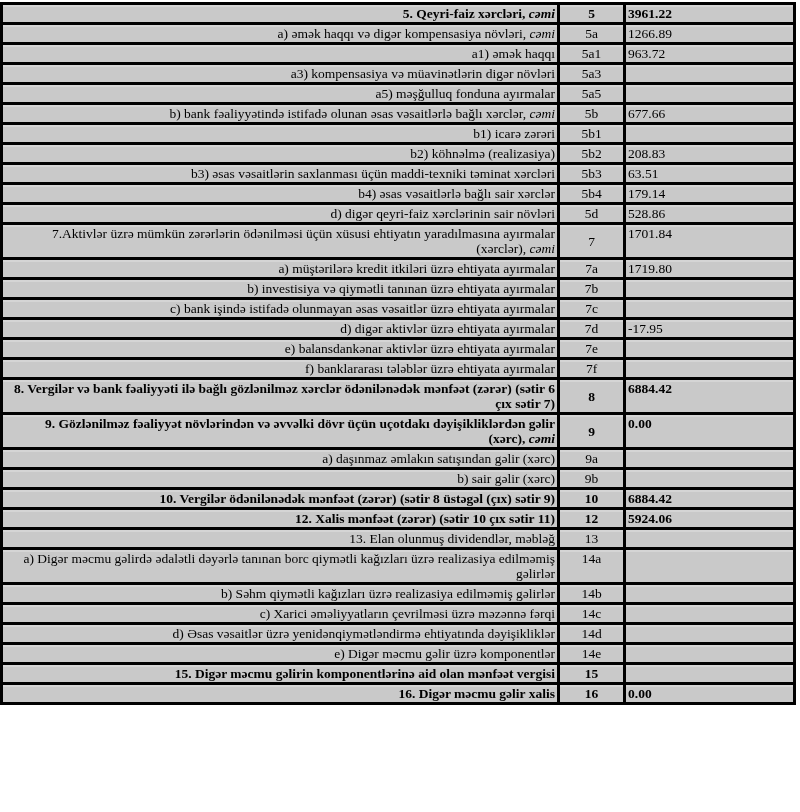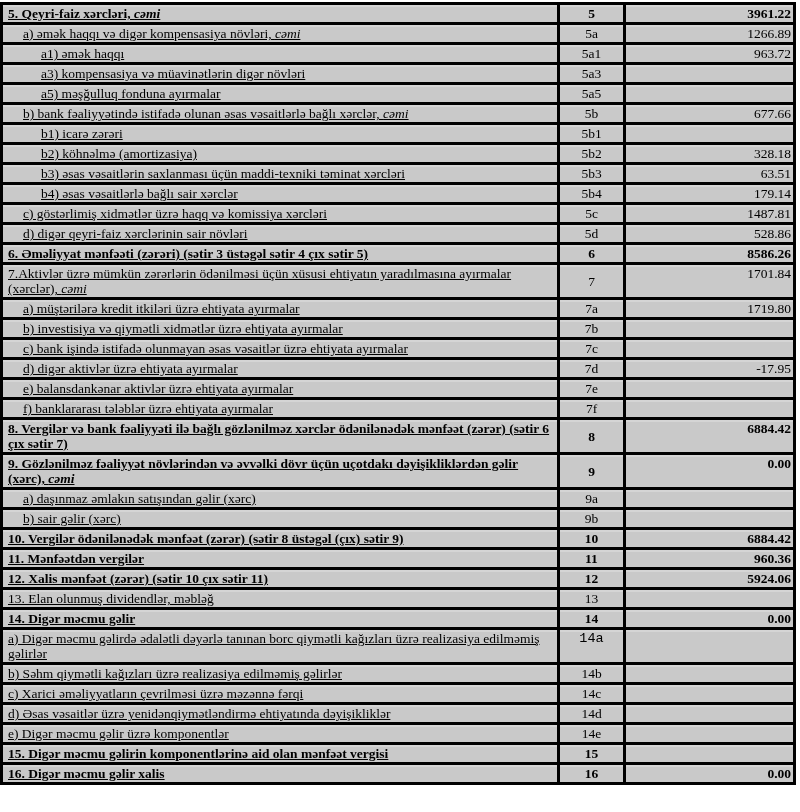--- a/index.html
+++ b/index.html
@@ -27,28 +27,28 @@
     background: linear-gradient(180deg, #e0e0e0 0, #e0e0e0 1px, #c9c9c9 1px);
     color: #000000;
     font-size: 13.5px;
     line-height: 15px;
     padding: 1px 2px;
     word-wrap: break-word;
   }
   col.c-label { width: 557px; }
   col.c-code  { width: 66px; }
   col.c-value { width: 170px; }
-  td.label { text-align: left; vertical-align: middle; text-decoration: underline; }
+  td.label { text-align: right; vertical-align: middle; }
   td.code  { text-align: center; vertical-align: middle; }
-  td.value { text-align: right; vertical-align: top; padding-right: 3px; }
+  td.value { vertical-align: top; padding-right: 3px; }
   td.label.ind-0 { padding-left: 5px; }
   td.label.ind-1 { padding-left: 20px; }
   td.label.ind-2 { padding-left: 38px; }
   tr.bold td { font-weight: bold; }
-  tr.code-top td.code { vertical-align: top; font-family: Liberation Mono, monospace; }
+  tr.code-top td.code { vertical-align: top; }
   .sfx { font-style: italic; }
 </style>
 </head>
 <body>
 
 <div class="page">
   <table class="fin">
     <colgroup>
       <col class="c-label">
       <col class="c-code">
@@ -84,61 +84,51 @@
     <td class="label ind-1"><span class="lbl">b) bank fəaliyyətində istifadə olunan əsas vəsaitlərlə bağlı xərclər, </span><span class="sfx">cəmi</span></td>
     <td class="code">5b</td>
     <td class="value">677.66</td>
   </tr>
         <tr>
     <td class="label ind-2"><span class="lbl">b1) icarə zərəri</span></td>
     <td class="code">5b1</td>
     <td class="value"></td>
   </tr>
         <tr>
-    <td class="label ind-2"><span class="lbl">b2) köhnəlmə (amortizasiya)</span></td>
+    <td class="label ind-2"><span class="lbl">b2) köhnəlmə (realizasiya)</span></td>
     <td class="code">5b2</td>
-    <td class="value">328.18</td>
+    <td class="value">208.83</td>
   </tr>
         <tr>
     <td class="label ind-2"><span class="lbl">b3) əsas vəsaitlərin saxlanması üçün maddi-texniki təminat xərcləri</span></td>
     <td class="code">5b3</td>
     <td class="value">63.51</td>
   </tr>
         <tr>
     <td class="label ind-2"><span class="lbl">b4) əsas vəsaitlərlə bağlı sair xərclər</span></td>
     <td class="code">5b4</td>
     <td class="value">179.14</td>
   </tr>
         <tr>
-    <td class="label ind-1"><span class="lbl">c) göstərlimiş xidmətlər üzrə haqq və komissiya xərcləri</span></td>
-    <td class="code">5c</td>
-    <td class="value">1487.81</td>
-  </tr>
-        <tr>
     <td class="label ind-1"><span class="lbl">d) digər qeyri-faiz xərclərinin sair növləri</span></td>
     <td class="code">5d</td>
     <td class="value">528.86</td>
-  </tr>
-        <tr class="bold">
-    <td class="label ind-0"><span class="lbl">6. Əməliyyat mənfəəti (zərəri) (sətir 3 üstəgəl sətir 4 çıx sətir 5)</span></td>
-    <td class="code">6</td>
-    <td class="value">8586.26</td>
   </tr>
         <tr class="tall">
     <td class="label ind-0"><span class="lbl">7.Aktivlər üzrə mümkün zərərlərin ödənilməsi üçün xüsusi ehtiyatın yaradılmasına ayırmalar (xərclər), </span><span class="sfx">cəmi</span></td>
     <td class="code">7</td>
     <td class="value">1701.84</td>
   </tr>
         <tr>
     <td class="label ind-1"><span class="lbl">a) müştərilərə kredit itkiləri üzrə ehtiyata ayırmalar</span></td>
     <td class="code">7a</td>
     <td class="value">1719.80</td>
   </tr>
         <tr>
-    <td class="label ind-1"><span class="lbl">b) investisiya və qiymətli xidmətlər üzrə ehtiyata ayırmalar</span></td>
+    <td class="label ind-1"><span class="lbl">b) investisiya və qiymətli tanınan üzrə ehtiyata ayırmalar</span></td>
     <td class="code">7b</td>
     <td class="value"></td>
   </tr>
         <tr>
     <td class="label ind-1"><span class="lbl">c) bank işində istifadə olunmayan əsas vəsaitlər üzrə ehtiyata ayırmalar</span></td>
     <td class="code">7c</td>
     <td class="value"></td>
   </tr>
         <tr>
     <td class="label ind-1"><span class="lbl">d) digər aktivlər üzrə ehtiyata ayırmalar</span></td>
@@ -174,38 +164,28 @@
     <td class="label ind-1"><span class="lbl">b) sair gəlir (xərc)</span></td>
     <td class="code">9b</td>
     <td class="value"></td>
   </tr>
         <tr class="bold">
     <td class="label ind-0"><span class="lbl">10. Vergilər ödənilənədək mənfəət (zərər) (sətir 8 üstəgəl (çıx) sətir 9)</span></td>
     <td class="code">10</td>
     <td class="value">6884.42</td>
   </tr>
         <tr class="bold">
-    <td class="label ind-0"><span class="lbl">11. Mənfəətdən vergilər</span></td>
-    <td class="code">11</td>
-    <td class="value">960.36</td>
-  </tr>
-        <tr class="bold">
     <td class="label ind-0"><span class="lbl">12. Xalis mənfəət (zərər) (sətir 10 çıx sətir 11)</span></td>
     <td class="code">12</td>
     <td class="value">5924.06</td>
   </tr>
         <tr>
     <td class="label ind-0"><span class="lbl">13. Elan olunmuş dividendlər, məbləğ</span></td>
     <td class="code">13</td>
     <td class="value"></td>
-  </tr>
-        <tr class="bold">
-    <td class="label ind-0"><span class="lbl">14. Digər məcmu gəlir</span></td>
-    <td class="code">14</td>
-    <td class="value">0.00</td>
   </tr>
         <tr class="tall code-top">
     <td class="label ind-0"><span class="lbl">a) Digər məcmu gəlirdə ədalətli dəyərlə tanınan borc qiymətli kağızları üzrə realizasiya edilməmiş gəlirlər</span></td>
     <td class="code">14a</td>
     <td class="value"></td>
   </tr>
         <tr>
     <td class="label ind-0"><span class="lbl">b) Səhm qiymətli kağızları üzrə realizasiya edilməmiş gəlirlər</span></td>
     <td class="code">14b</td>
     <td class="value"></td>

